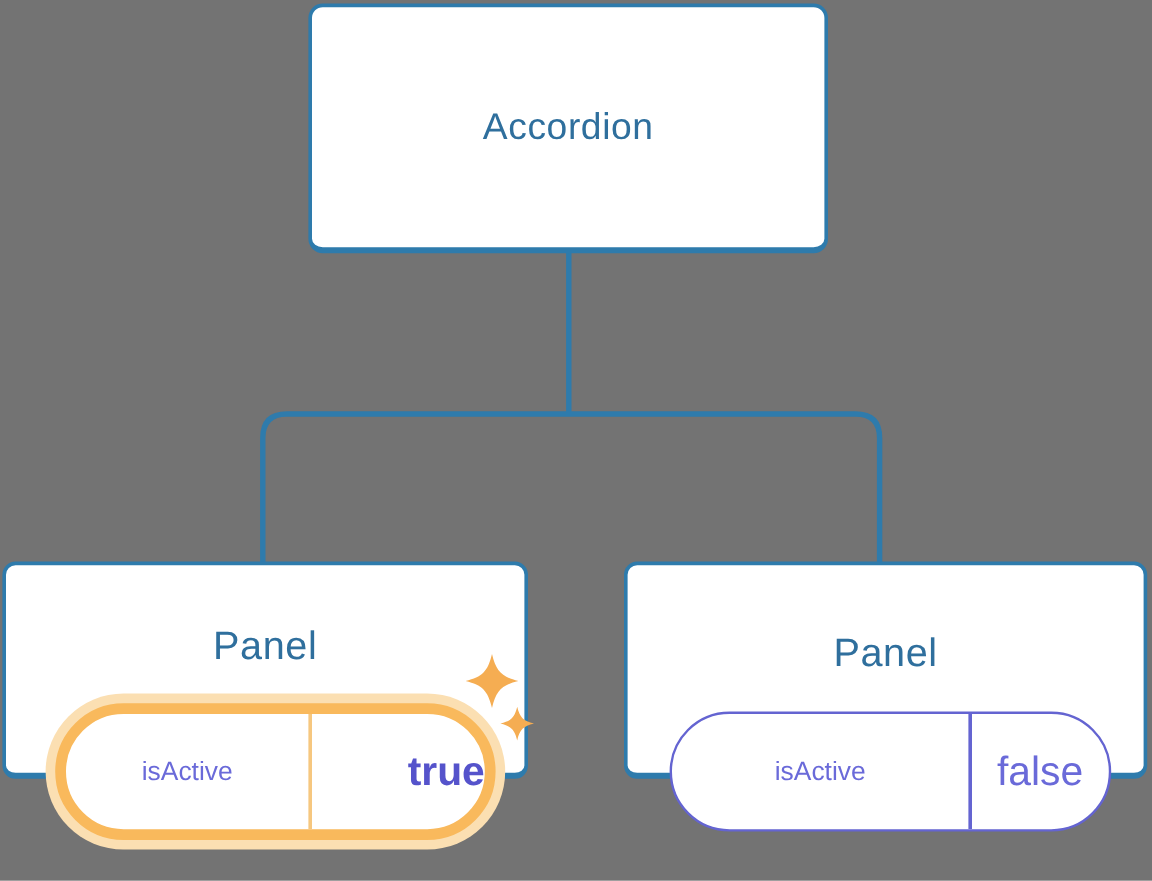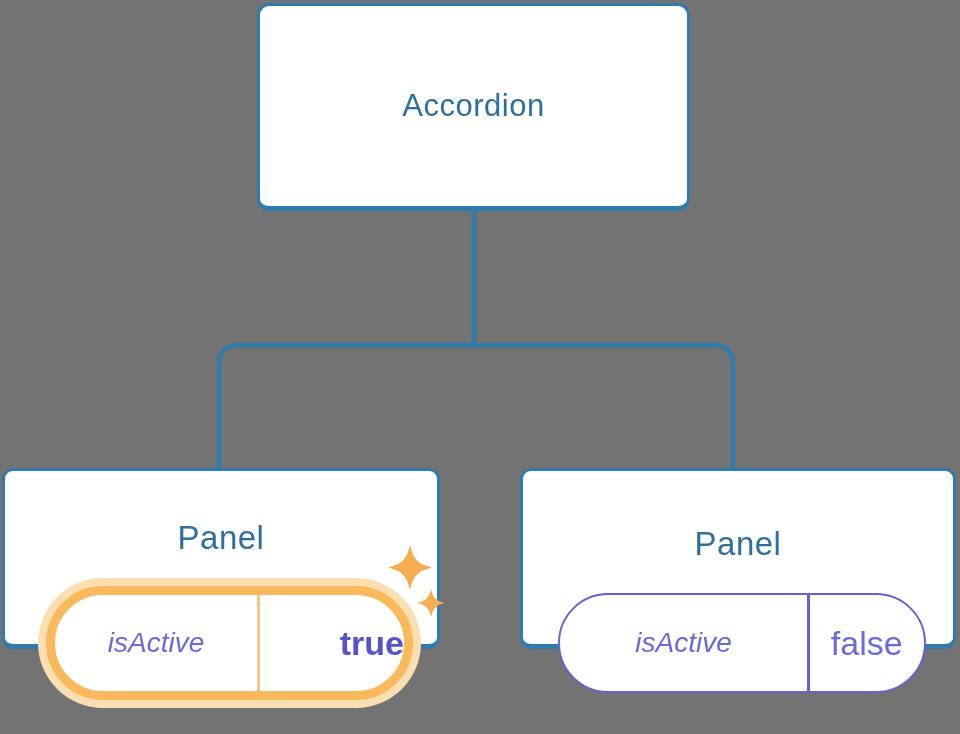--- a/index.html
+++ b/index.html
@@ -102,23 +102,22 @@
     width: 2.5px;
     background: #6464D1;
   }
   .pill-inactive .cell-value {
     flex: 1;
     display: flex; align-items: center; justify-content: center;
   }
 
   .state-key {
     color: #6A6AD9;
-    font-size: 28px;
+    font-size: 22px;
     font-weight: 400;
-    font-style: italic;
   }
   .state-value {
     color: #6A6AD9;
     font-size: 34px;
     font-weight: 400;
   }
   .state-value.bold {
     color: #5553CB;
     font-weight: 700;
   }

